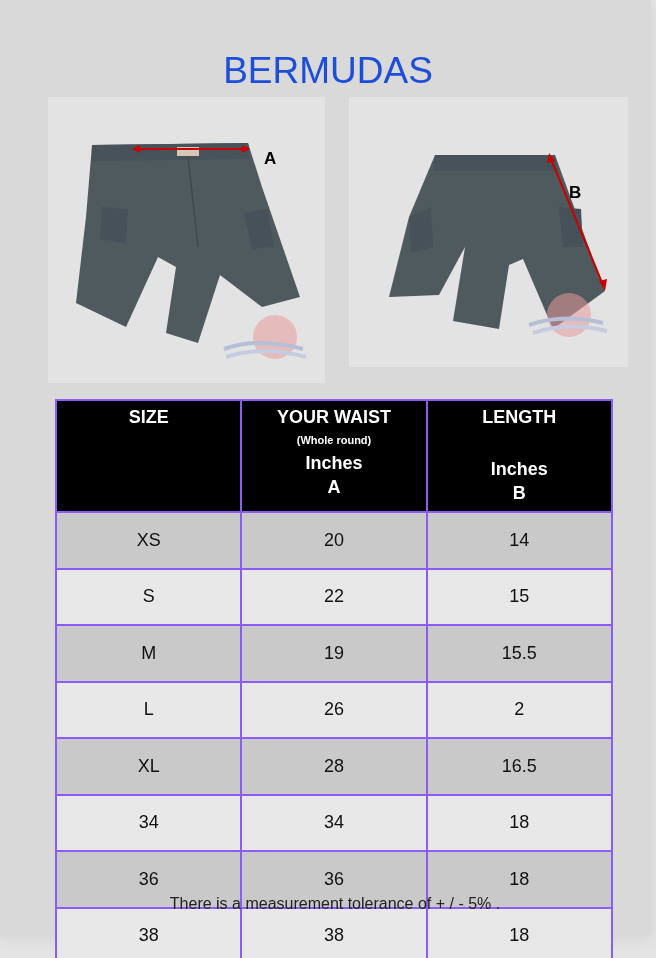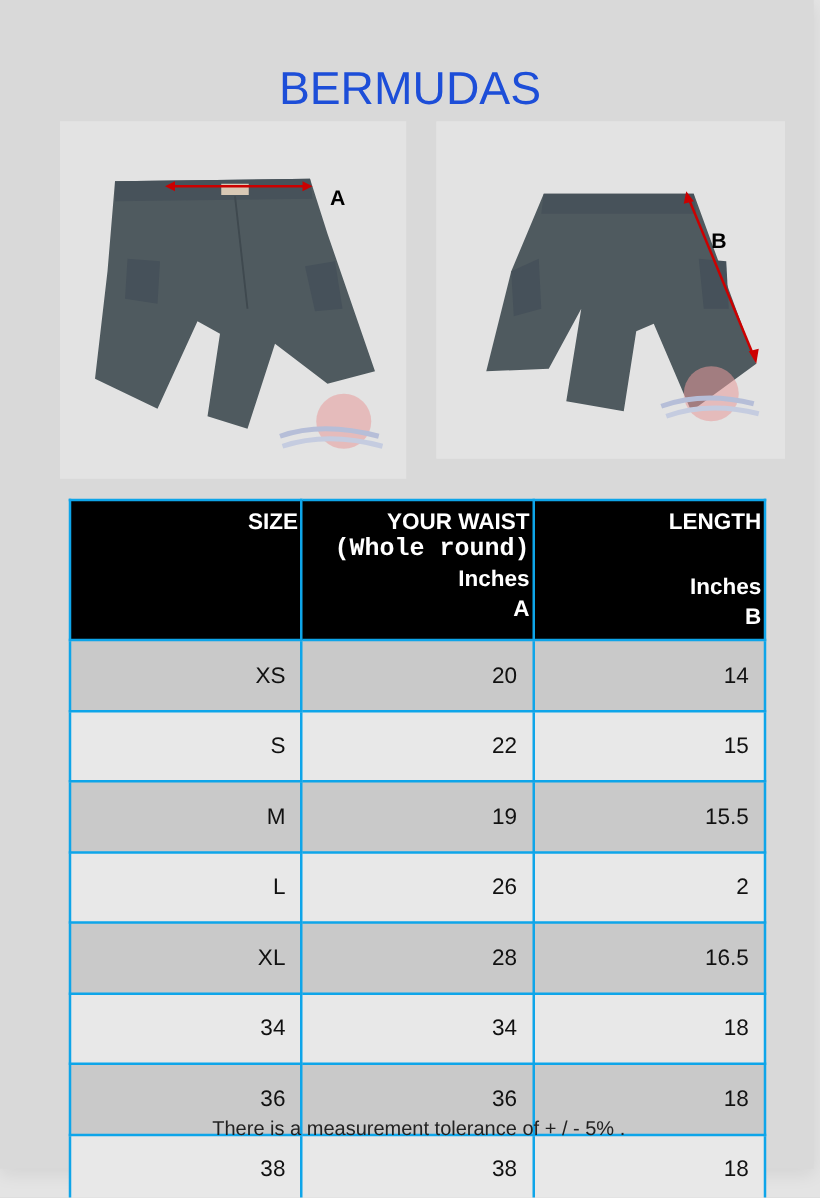--- a/index.html
+++ b/index.html
@@ -25,29 +25,29 @@
   }
   .photo.left { left: 48px; top: 97px; width: 277px; height: 286px; }
   .photo.right { left: 349px; top: 97px; width: 279px; height: 270px; }
   .photo svg { position: absolute; left: 0; top: 0; }
   .size-table {
     position: absolute; left: 55px; top: 399px;
     width: 558px; border-collapse: collapse;
     table-layout: fixed;
   }
   .size-table th, .size-table td {
-    border: 2px solid #0ea5e9;
-    text-align: right;
+    border: 2px solid #8b5cf6;
+    text-align: center;
   }
   .size-table th {
     background: #000; color: #fff; font-weight: bold;
     font-size: 18px; vertical-align: top; height: 106px; padding: 4px 2px 0;
     line-height: 24px;
   }
-  .size-table th .sub { display: block; font-size: 20px; line-height: 22px; font-family: Liberation Mono, monospace; }
+  .size-table th .sub { display: block; font-size: 11px; line-height: 22px; }
   .size-table th .unit { display: block; font-size: 18px; line-height: 24px; }
   .size-table td {
     font-size: 18px; color: #111; height: 30.5px; padding: 12px;
   }
   .size-table tr.dark td { background: #c9c9c9; }
   .size-table tr.light td { background: #e8e8e8; }
   .note {
     position: absolute; left: 0; width: 670px; top: 895px;
     text-align: center; font-size: 16px; color: #222;
   }

